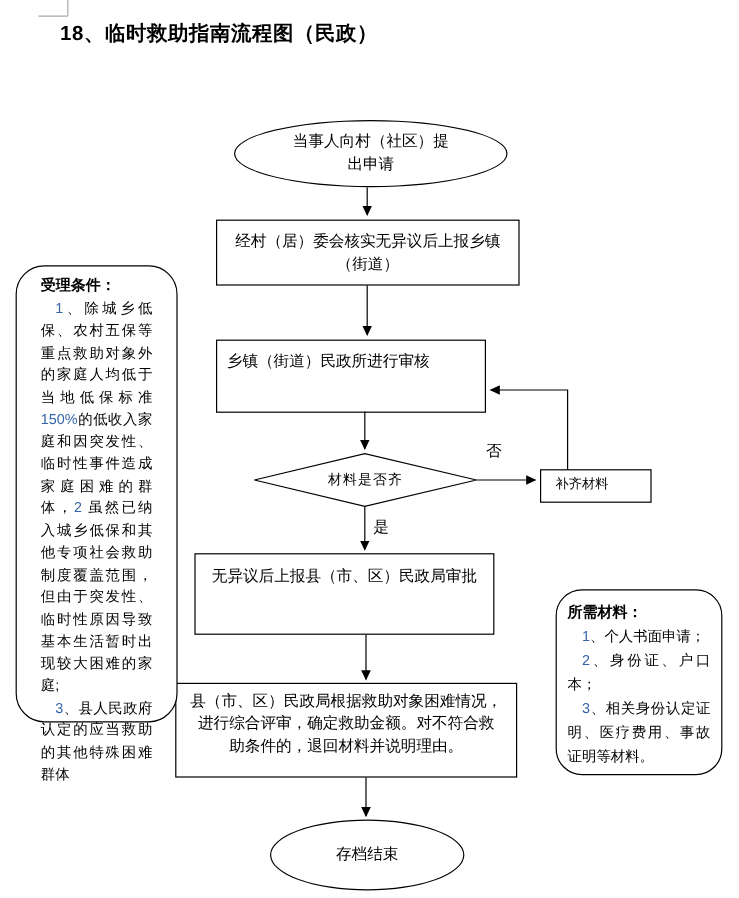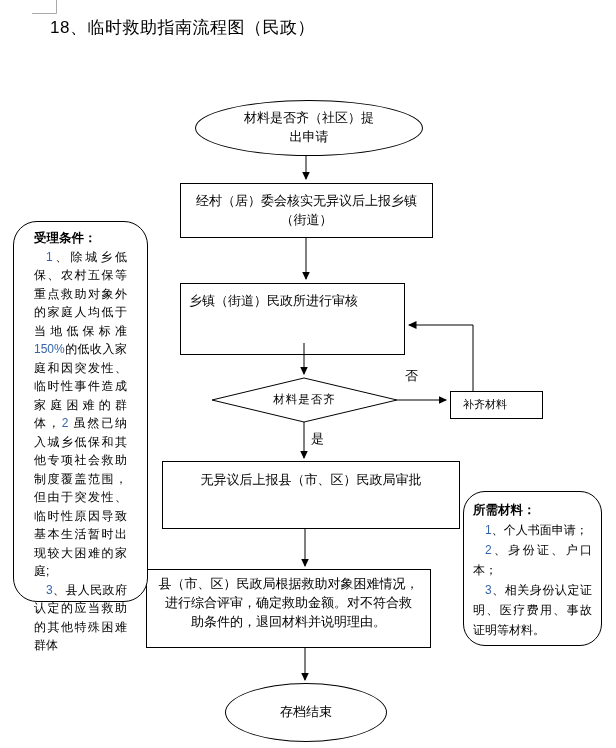--- a/index.html
+++ b/index.html
@@ -3,38 +3,38 @@
 <meta charset="utf-8">
 <style>
   html,body{margin:0;padding:0;background:#fff;}
   #canvas{
     position:relative;width:616px;height:748px;background:#ffffff;
     font-family:"Liberation Sans","DejaVu Sans",sans-serif;color:#000;
     overflow:hidden;
   }
   .abs{position:absolute;box-sizing:border-box;}
   #page-title{
-    left:50px;top:16px;font-size:17px;font-weight:normal;letter-spacing:0.5px;
+    left:50px;top:16px;font-size:17px;font-weight:bold;letter-spacing:0.5px;
     white-space:nowrap;z-index:2;
   }
   .node{
     background:#fff;border:1px solid #000;z-index:2;
     display:flex;align-items:center;justify-content:center;
     text-align:center;font-size:13px;line-height:1.45;
   }
   .preline{white-space:pre-line;}
   .ellipse{border-radius:50%;}
   #node-start{left:195px;top:100px;width:228px;height:56px;}
   #node-step1{left:180px;top:183px;width:253px;height:55px;}
-  #node-step2{left:180px;top:283px;width:225px;height:72px;
+  #node-step2{left:180px;top:283px;width:225px;height:61px;
     align-items:flex-start;justify-content:flex-start;text-align:center;
     padding:8px 6px 0 8px;}
   #node-fix{left:450px;top:391px;width:93px;height:28px;
     justify-content:flex-start;text-align:left;padding-left:12px;font-size:11px;}
-  #node-step3{left:162px;top:461px;width:298px;height:68px;
+  #node-step3{left:162px;top:461px;width:250px;height:68px;
     align-items:flex-start;padding-top:9px;}
   #node-step4{left:146px;top:569px;width:285px;height:79px;
     align-items:flex-start;padding-top:5px;}
   #node-end{left:225px;top:683px;width:162px;height:59px;}
   #decision-text{
     left:212px;top:392px;width:185px;text-align:center;font-size:11.5px;
     letter-spacing:1px;z-index:4;
   }
   .branch-label{font-size:13px;z-index:4;}
   #label-no{left:405px;top:367px;}
@@ -52,21 +52,21 @@
   .digit{color:#3565a8;}
   #connectors{position:absolute;left:0;top:0;z-index:3;pointer-events:none;}
 </style>
 </head>
 <body>
 
 <div id="canvas">
 
   <div id="page-title" class="abs">18、临时救助指南流程图（民政）</div>
 
-  <div id="node-start" class="abs node ellipse preline">材料是否齐（社区）提
+  <div id="node-start" class="abs node ellipse preline">当事人向村（社区）提
 出申请</div>
 
   <div id="node-step1" class="abs node preline">经村（居）委会核实无异议后上报乡镇
 （街道）</div>
 
   <div id="node-step2" class="abs node">乡镇（街道）民政所进行审核</div>
 
   <div id="decision-text" class="abs">材料是否齐</div>
 
   <div id="label-no" class="abs branch-label">否</div>

